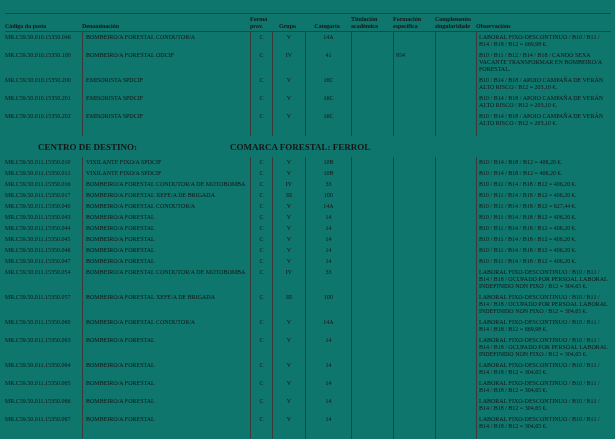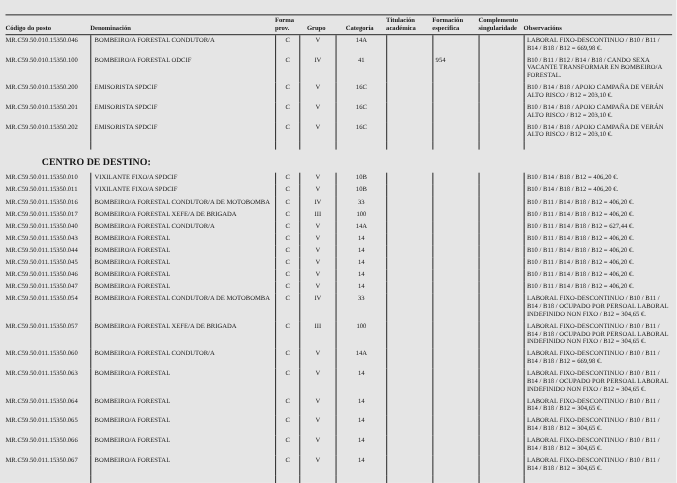--- a/index.html
+++ b/index.html
@@ -1,19 +1,19 @@
 <!DOCTYPE html>
 <html><head>
 <meta charset="utf-8">
 <style>
   html,body{margin:0;padding:0;background:#ffffff;}
   .page{
     position:relative;
     width:615px;height:439px;
-    background:#e5e5e5;
+    background:#0f766e;
     color:#151515;
     font-family:"Liberation Serif","DejaVu Serif",serif;
     font-size:6px;line-height:7px;
     box-sizing:border-box;
     padding:13px 4px 0 5px;
     overflow:hidden;
   }
   .grid{
     display:grid;
     grid-template-columns:77px 168px 22px 33px 46px 42px 42px 41px 1fr;
@@ -143,20 +143,21 @@
     <div class="cell c-grupo"></div>
     <div class="cell c-cat"></div>
     <div class="cell c-tit"></div>
     <div class="cell c-form"></div>
     <div class="cell c-comp"></div>
     <div class="cell c-obs"></div>
   </div>
 
   <div class="section-header">
     <span class="sh-label">CENTRO DE DESTINO:</span>
+    <span class="sh-value">COMARCA FORESTAL: FERROL</span>
   </div>
 
   <div class="grid row">
     <div class="cell c-code">MR.C59.50.011.15350.010</div>
     <div class="cell c-denom">VIXILANTE FIXO/A SPDCIF</div>
     <div class="cell c-prov">C</div>
     <div class="cell c-grupo">V</div>
     <div class="cell c-cat">10B</div>
     <div class="cell c-tit"></div>
     <div class="cell c-form"></div>

